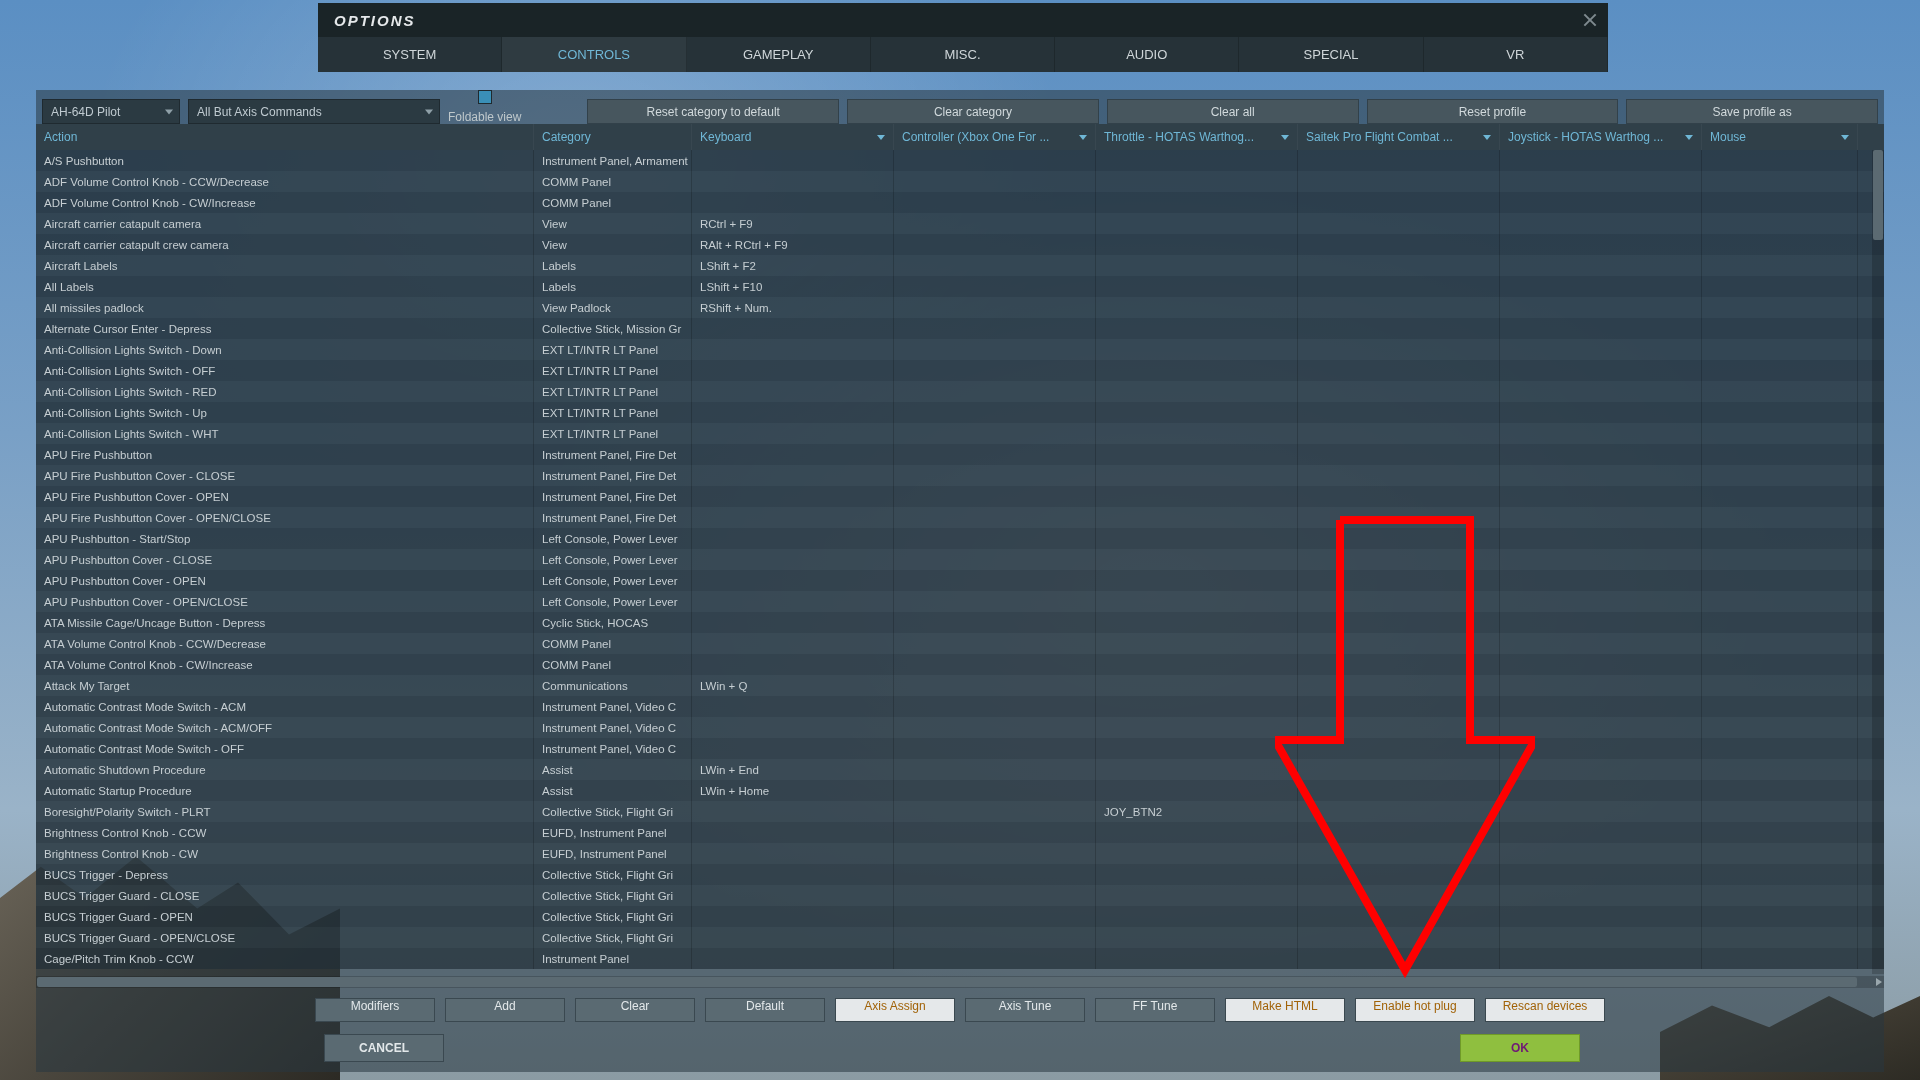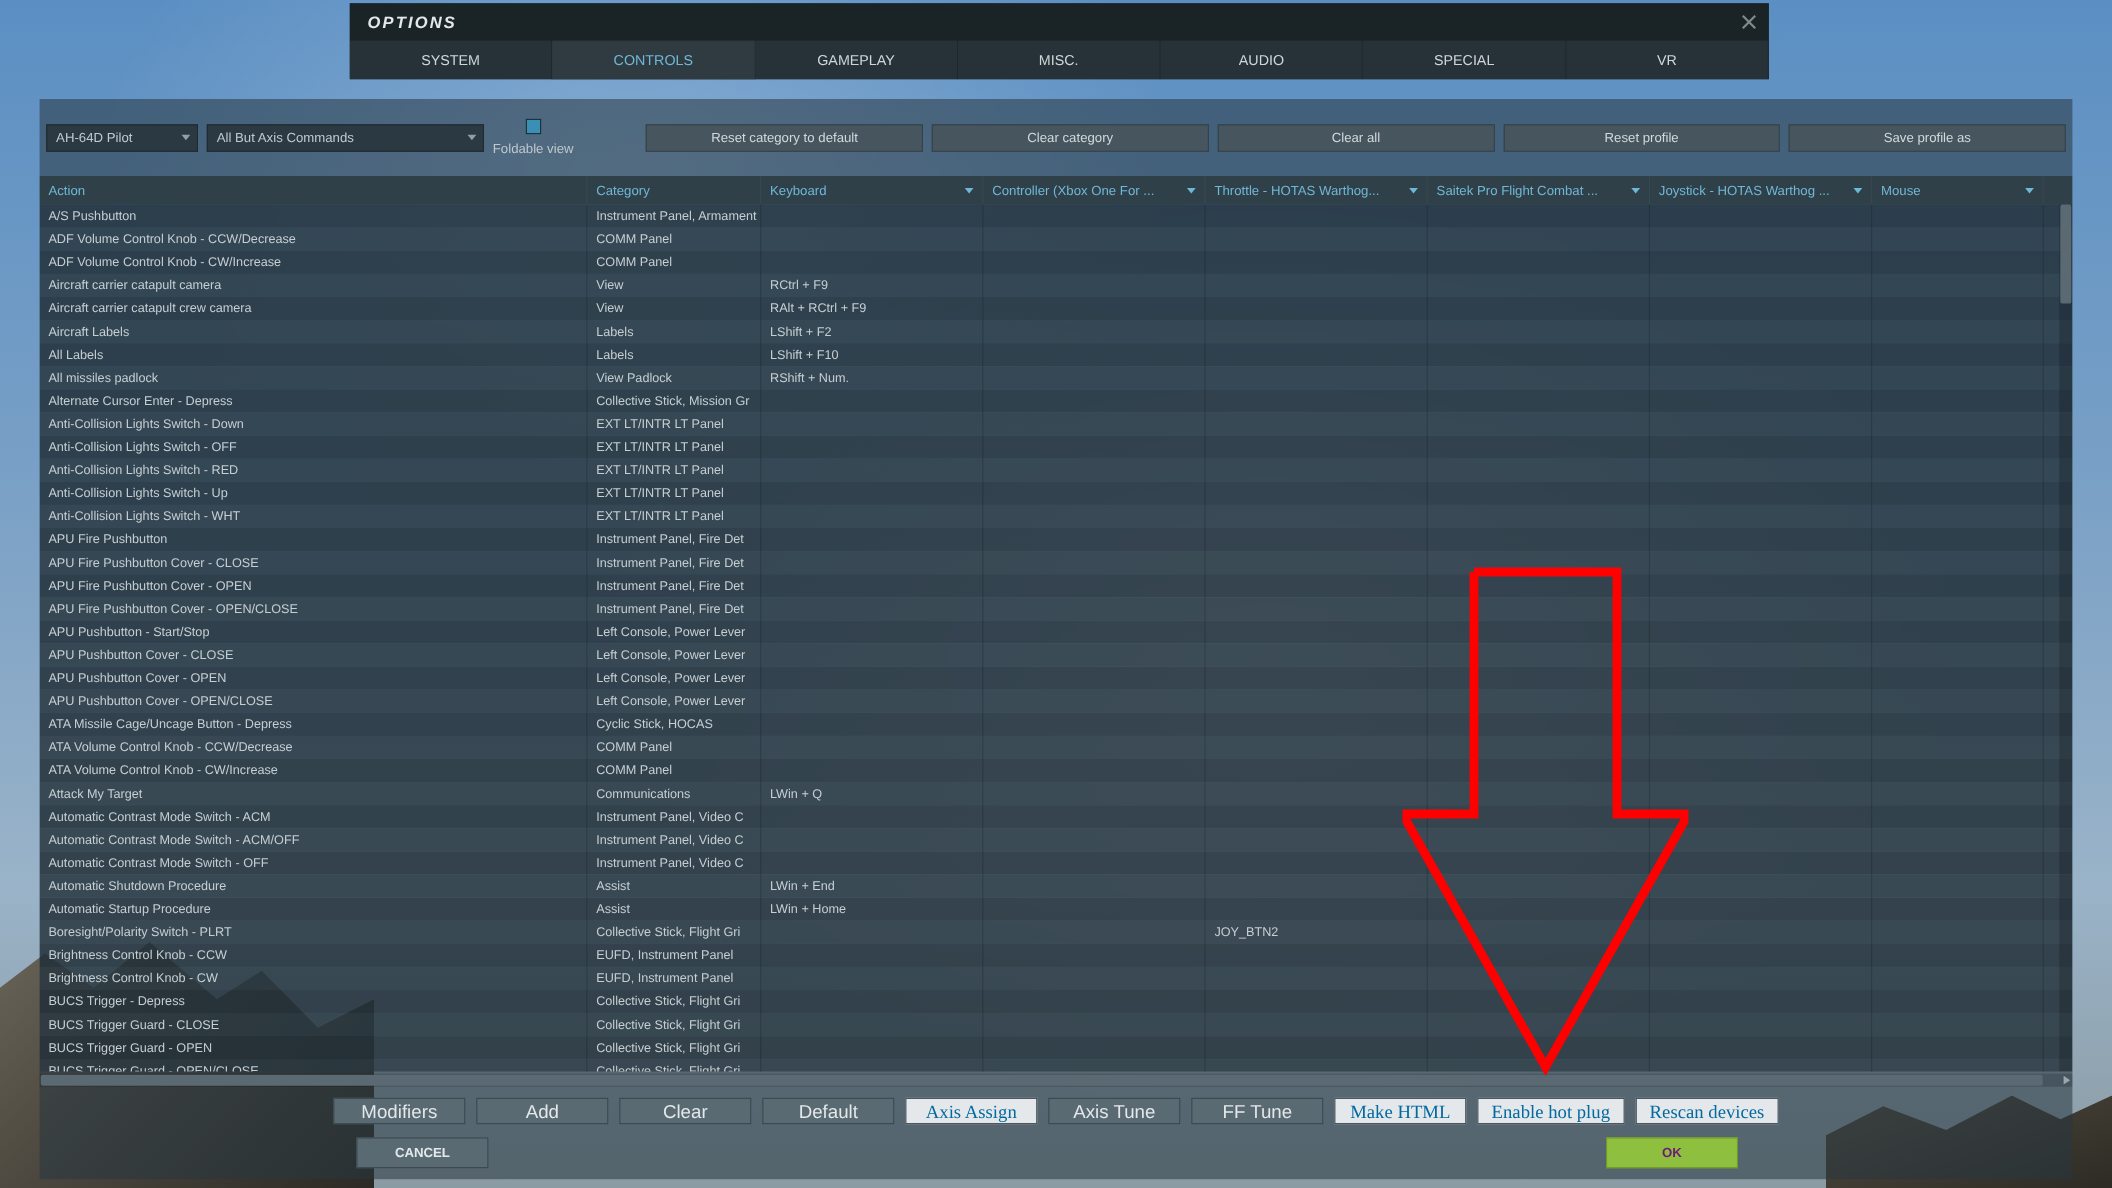--- a/index.html
+++ b/index.html
@@ -45,21 +45,21 @@
 
   
   .wide {
     position:absolute; left:36px; right:36px; top:90px; bottom:8px;
     background: rgba(40,55,64,0.55);
     z-index:4;
     display:flex; flex-direction:column;
   }
 
   .toolbar {
-    display:flex; align-items:center; gap:8px; padding:18px 6px;
+    display:flex; align-items:flex-end; gap:8px; padding:0 6px;
   }
   .dd {
     background:#2b3a42; border:1px solid #1f2a30; color:#bfcad0; height:25px;
     display:flex; align-items:center; padding:0 20px 0 8px; position:relative; font-size:12px; cursor:pointer;
   }
   .dd::after {
     content:""; position:absolute; right:6px; top:50%; transform:translateY(-50%);
     border-left:4px solid transparent; border-right:4px solid transparent; border-top:5px solid #8fa0a8;
   }
   .dd.pilot { width:138px; }
@@ -89,23 +89,23 @@
   .hscroll .thumb { position:absolute; top:1px; bottom:1px; left:1px; width:98.5%; background:#5b6a72; border-radius:2px; }
   .hscroll::before, .hscroll::after { content:""; position:absolute; top:2px; width:0; height:0; border-top:4px solid transparent; border-bottom:4px solid transparent; }
   .hscroll::before { left:2px; border-right:6px solid #9aa7ad; }
   .hscroll::after  { right:2px; border-left:6px solid #9aa7ad; }
 
   .bottom-row {
     display:flex; gap:10px; justify-content:center; padding:10px 0 4px 0;
   }
   .bbtn {
     min-width:120px; height:24px; background:#5a6a72; color:#e3e8ea; border:1px solid #3a4850;
-    display:flex; align-items:flex-end; justify-content:center; font-size:17px; cursor:pointer; padding:0 12px;
-  }
-  .bbtn.white { background:#e5e8ea; color:#0369a1;font-family:Liberation Serif, serif; }
+    display:flex; align-items:flex-start; justify-content:center; font-size:12px; cursor:pointer; padding:0 12px;
+  }
+  .bbtn.white { background:#e5e8ea; color:#a16207; }
 
   .confirm-row { display:flex; justify-content:flex-start; gap:18px; padding:8px 0 10px 288px; }
   .confirm-row .spacer { flex:1; }
   .cbtn { width:120px; height:28px; display:flex; align-items:center; justify-content:center; font-size:12px; font-weight:bold; cursor:pointer; }
   .cbtn.cancel { background:#5a6a72; color:#e3e8ea; border:1px solid #3a4850; }
   .cbtn.ok { background:#8fbf3f; color:#701a75; border:1px solid #6f9a28; margin-right:304px; }
 
   
   .arrow-annot { position:absolute; left:1275px; top:510px; width:260px; height:480px; pointer-events:none; z-index:20; }
 </style>

